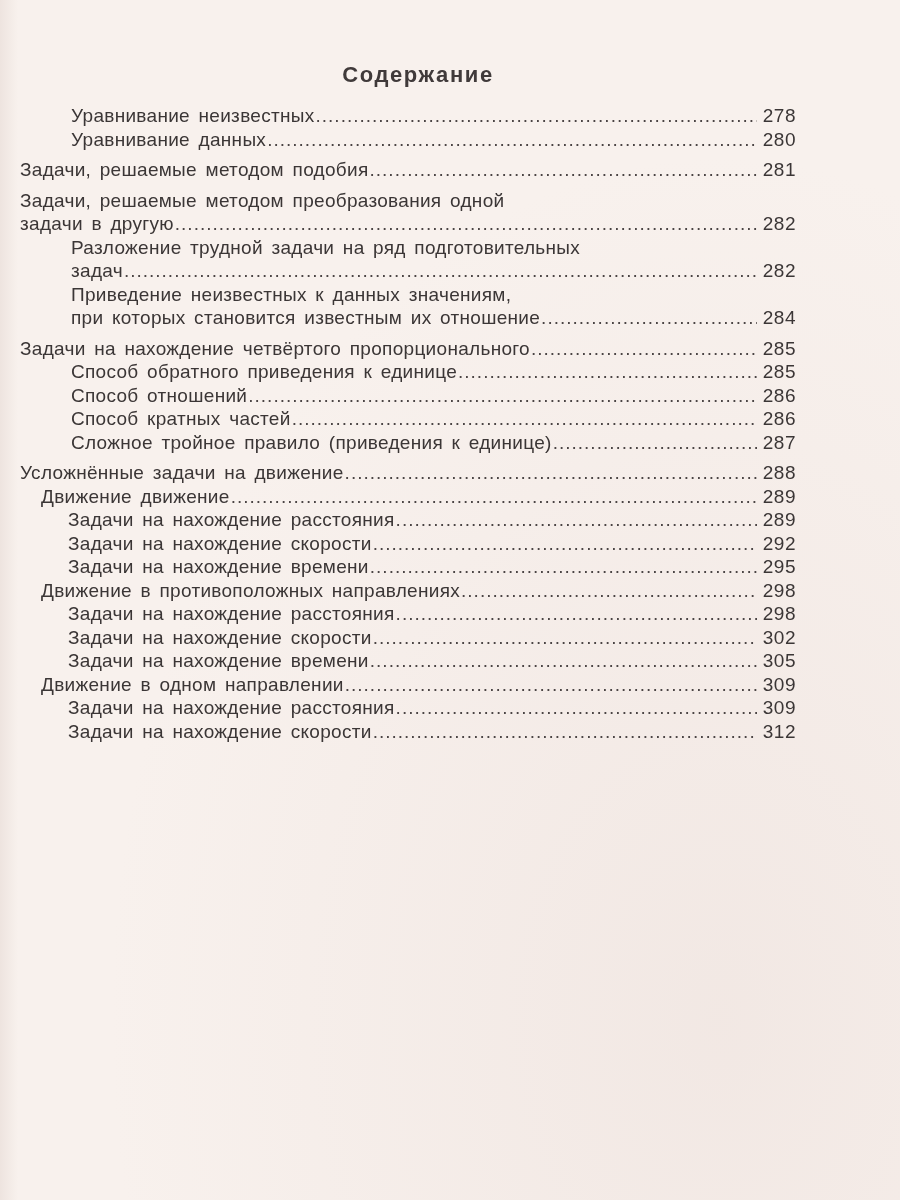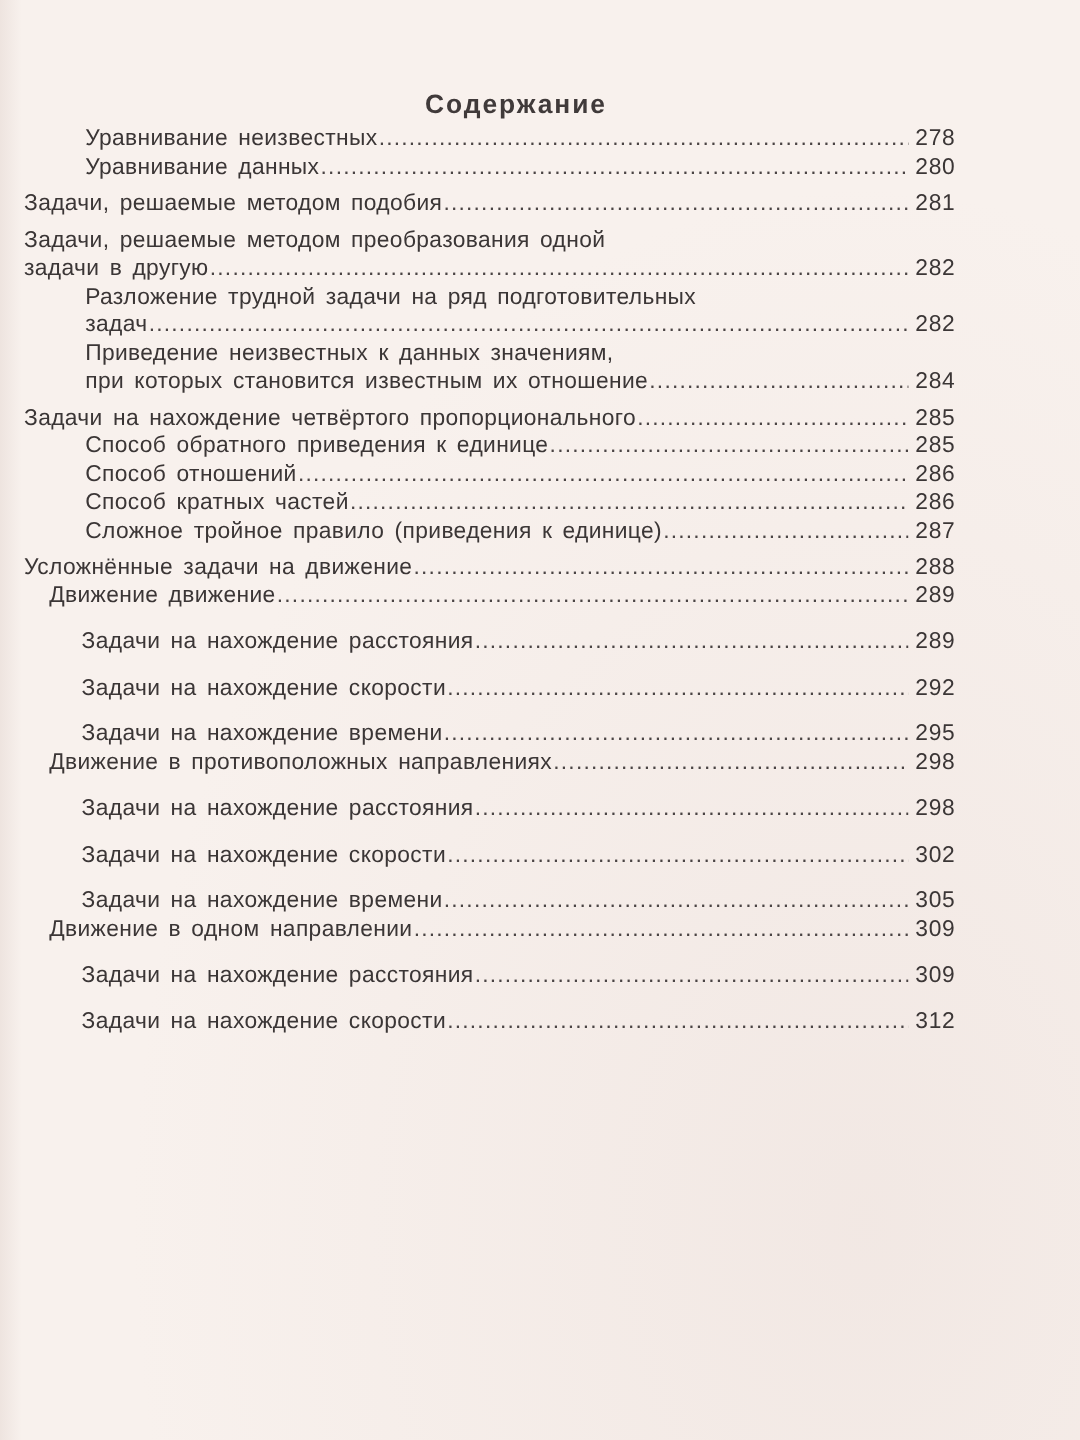--- a/index.html
+++ b/index.html
@@ -73,28 +73,28 @@
       text-align: right;
       min-width: 36px;
       letter-spacing: 0.5px;
     }
     .cont {
       white-space: nowrap;
     }
     .lvl-0 { padding-left: 0px; }
     .lvl-1 { padding-left: 51px; }
     .lvl-1m { padding-left: 21px; }
-    .lvl-2m { padding-left: 48px; margin-top: 15px; }
+    .lvl-2m { padding-left: 48px; }
   </style>
 </head>
 <body>
 
 <div class="page-shade"></div>
 
-<h1 class="title" style="margin:12px;text-align:center;">Содержание</h1>
+<h1 class="title" style="margin:0;text-align:center;">Содержание</h1>
 
 <div class="toc">
 
   <div class="entry lvl-1">
     <div class="line">
       <span class="txt">Уравнивание неизвестных</span>
       <span class="leader"></span>
       <span class="page">278</span>
     </div>
   </div>

